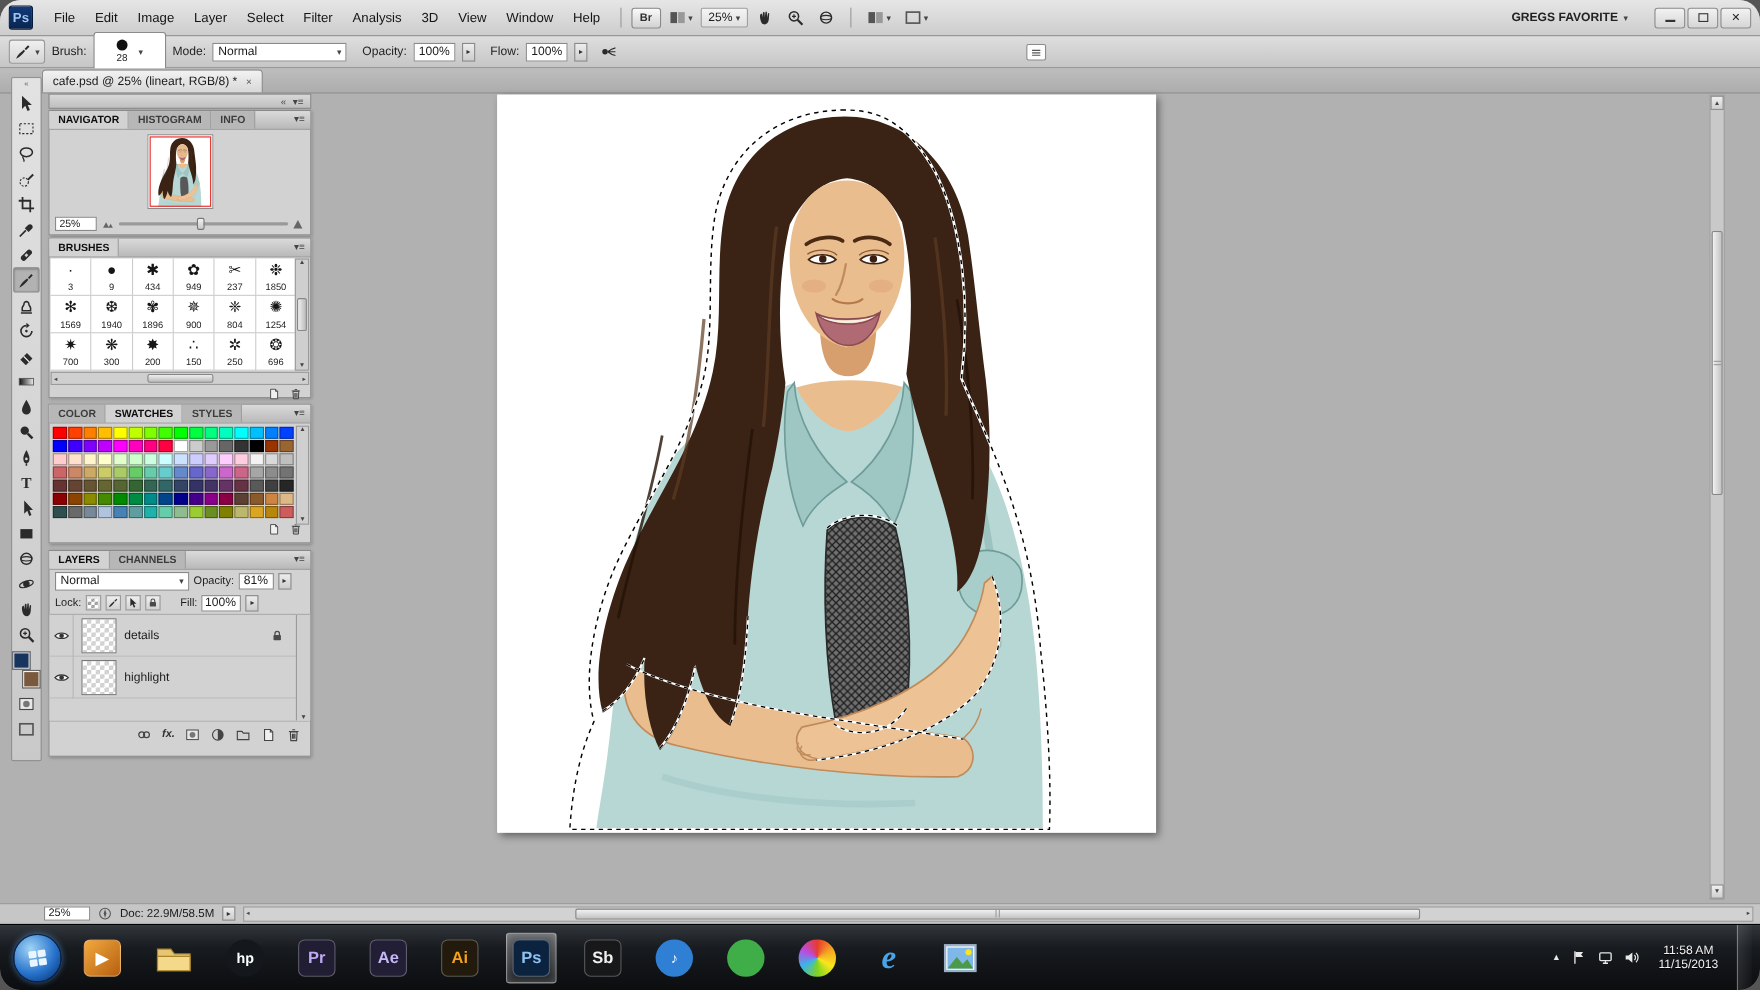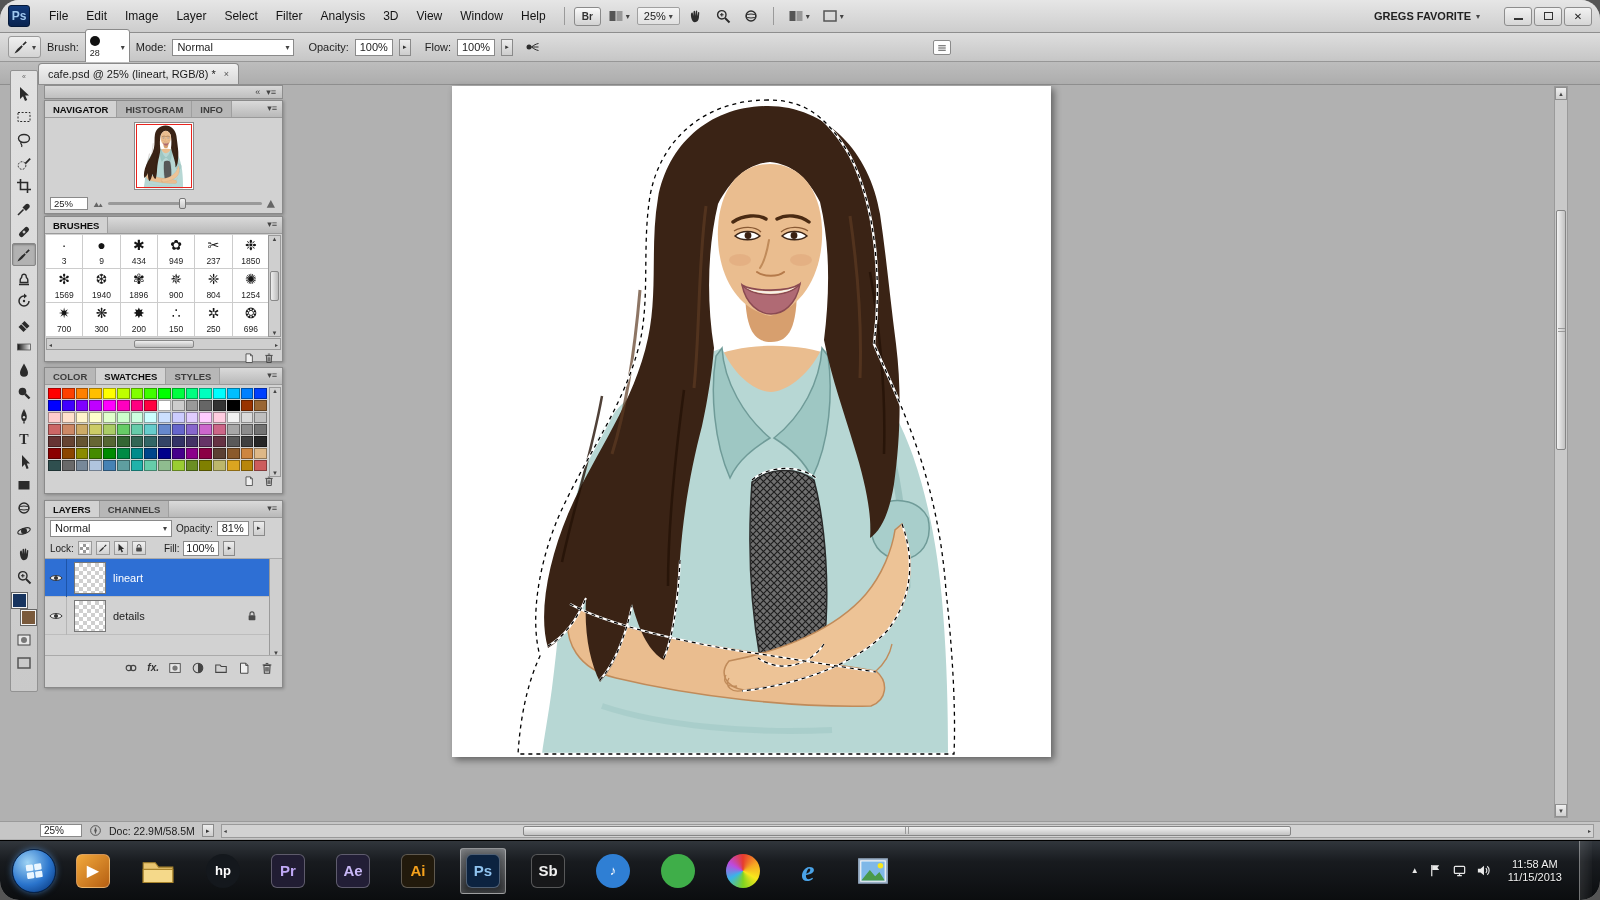--- a/index.html
+++ b/index.html
@@ -34,22 +34,22 @@
     background:linear-gradient(#f2f2f2,#d6d6d6); border:1px solid #8d8d8d; border-radius:3px; font-size:10px; color:#222; }
   .glyph-min { display:inline-block; width:9px; border-bottom:2px solid #333; height:7px; }
   .glyph-max { display:inline-block; width:9px; height:8px; border:1.5px solid #333; }
   
   .optionsbar { position:absolute; left:0; top:33px; width:1600px; height:29px;
     background:linear-gradient(#dedede,#c6c6c6); border-bottom:1px solid #979797;
     display:flex; align-items:center; gap:6px; padding:0 8px; }
   .opt-label { font-size:11px; color:#1e1e1e; }
   .tool-preset { display:flex; align-items:center; gap:3px; padding:2px 4px; border:1px solid #9a9a9a;
     border-radius:3px; background:linear-gradient(#f0f0f0,#d4d4d4); }
-  .brush-chip { display:flex; align-items:center; gap:21px; background:#fff; border:1px solid #8a8a8a;
-    border-radius:3px; padding:1px 4px; height:36px; }
+  .brush-chip { display:flex; align-items:center; gap:10px; background:#fff; border:1px solid #8a8a8a;
+    border-radius:3px; padding:1px 20px; height:36px; }
   .chip-dot { width:10px; height:10px; border-radius:50%; background:#111; }
   .chip-num { font-size:9px; color:#222; }
   .selwell { display:flex; align-items:center; justify-content:space-between; background:#fff;
     border:1px solid #8a8a8a; height:17px; padding:0 4px; font-size:11px; }
   .valwell { display:flex; align-items:center; justify-content:flex-end; background:#fff;
     border:1px solid #8a8a8a; height:17px; width:38px; padding:0 4px; font-size:11px; }
   .minibtn { width:12px; height:17px; display:flex; align-items:center; justify-content:center;
     background:linear-gradient(#ededed,#cdcdcd); border:1px solid #8a8a8a; font-size:7px; color:#333; }
   .panel-toggle { position:absolute; left:933px; top:7px; width:18px; height:15px; background:#fdfdfd;
     border:1px solid #8a8a8a; border-radius:2px; display:flex; align-items:center; justify-content:center; }
@@ -1014,40 +1014,40 @@
             <use href="#i-lock"></use>
           </svg>
         </div>
       <span style="margin-left:14px">Fill:</span>
       <div class="valwell" style="width:36px;height:15px">
           <span>100%</span>
         </div>
       <div class="minibtn" style="height:15px">▸</div>
     </div>
     <div class="llist">
-      <div class="lrow sel">
-        <div class="eye-cell">
-            <svg style="width:14px;height:14px">
-              <use href="#i-eye"></use>
-            </svg>
-          </div>
-        <div class="lthumb"></div>
-        <span class="lname">lineart</span>
-      </div>
       <div class="lrow">
         <div class="eye-cell">
             <svg style="width:14px;height:14px">
               <use href="#i-eye"></use>
             </svg>
           </div>
         <div class="lthumb"></div>
         <span class="lname">details</span>
         <svg class="lock-badge">
             <use href="#i-lock"></use>
           </svg>
+      </div>
+      <div class="lrow">
+        <div class="eye-cell">
+            <svg style="width:14px;height:14px">
+              <use href="#i-eye"></use>
+            </svg>
+          </div>
+        <div class="lthumb"></div>
+        <span class="lname">highlight</span>
       </div>
       <div class="llist-scroll">
           <span>▼</span>
         </div>
     </div>
     <div class="lfooter">
       <svg class="lf-ico">
           <use href="#i-link"></use>
         </svg>
       <span class="fx-label">fx.</span>

